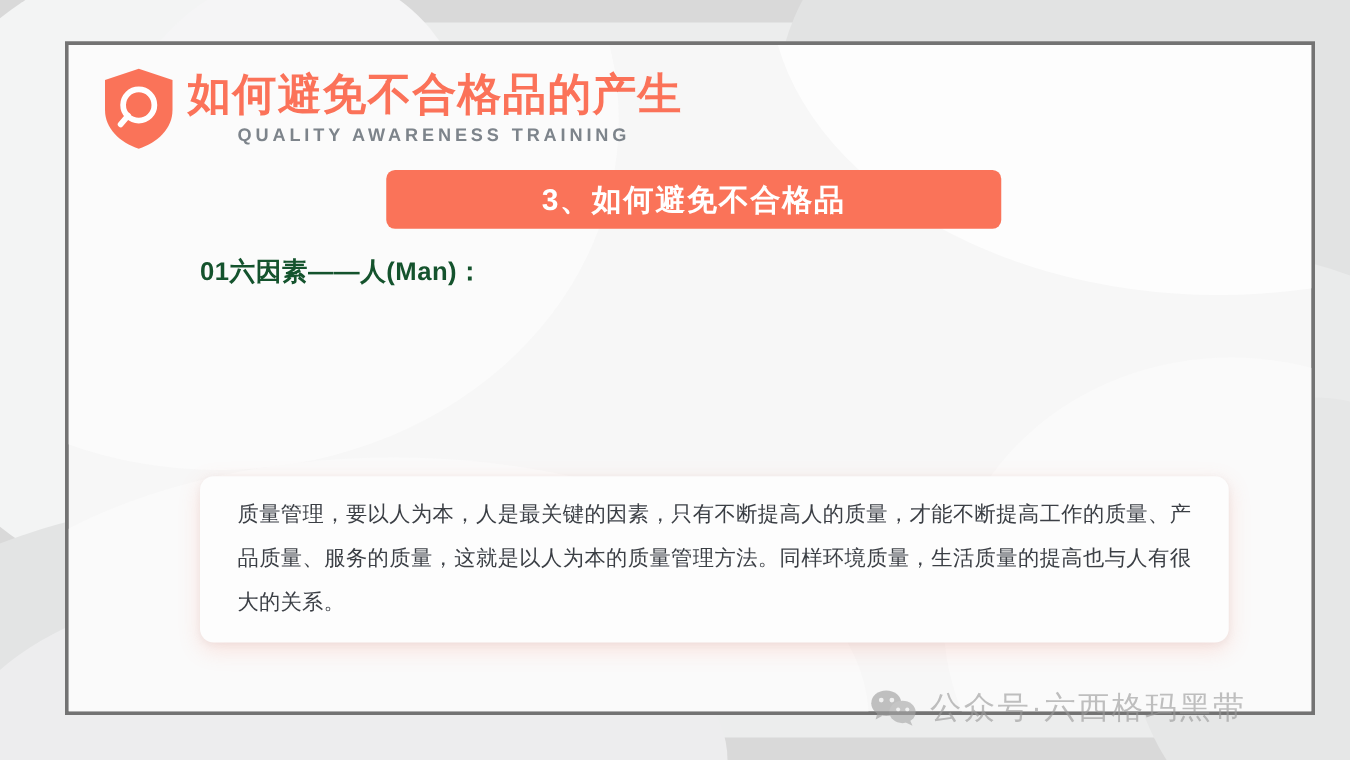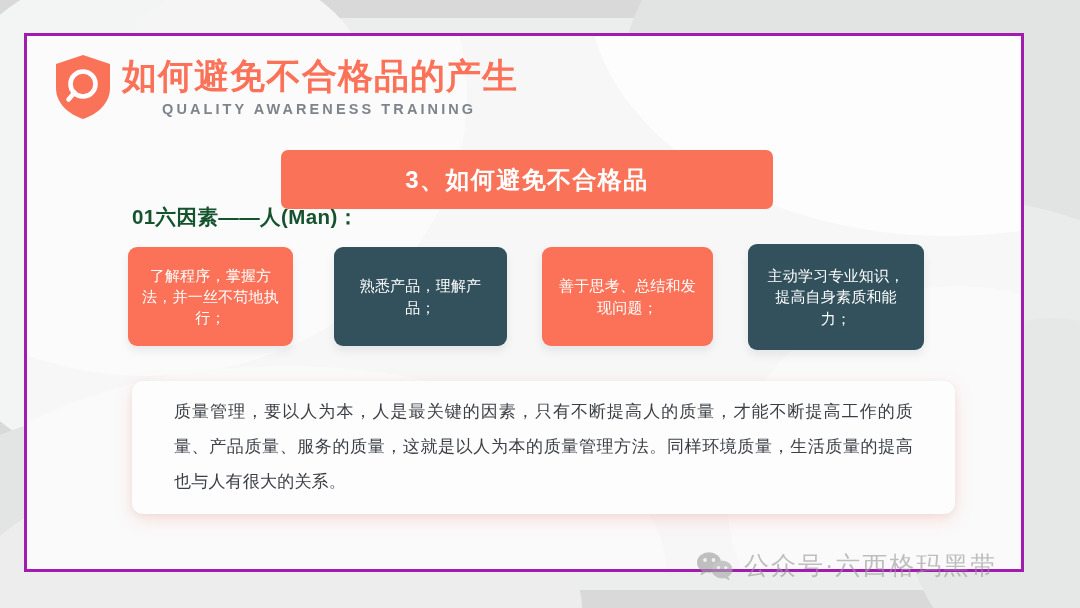--- a/index.html
+++ b/index.html
@@ -26,22 +26,22 @@
        background:#e3e4e4;}
   .sw5{left:-60px;top:440px;width:620px;height:300px;border-radius:50%;
        background:#ededee;}
   .sw6{left:60px;top:-40px;width:300px;height:360px;border-radius:55% 45% 50% 50%;
        background:#f5f5f6;}
   .sw7{left:880px;top:300px;width:300px;height:360px;border-radius:50%;
        background:#e6e7e7;}
 
   
   .slide{
-    position:absolute;left:24px;top:33px;width:1000px;height:539px;
-    background:#f7f7f7;border:3px solid #a21caf;box-sizing:border-box;
+    position:absolute;left:52px;top:33px;width:1000px;height:539px;
+    background:#f7f7f7;border:3px solid #737373;box-sizing:border-box;
   }
   .slide-inner{position:absolute;inset:0;overflow:hidden;}
   .slide-wave{position:absolute;background:#fbfbfb;border-radius:50%;}
   .sl-w1{left:-200px;top:-220px;width:640px;height:560px;}
   .sl-w2{left:560px;top:-300px;width:720px;height:500px;background:#fdfdfd;}
   .sl-w3{left:-120px;top:330px;width:760px;height:420px;background:#fafafa;}
   .sl-w4{left:700px;top:250px;width:460px;height:420px;background:#fafafa;}
 
   
   .header{position:absolute;left:27px;top:18px;display:flex;align-items:center;}
@@ -51,23 +51,23 @@
     font-size:35px;font-weight:bold;color:#fb7259;line-height:1.06;
     letter-spacing:1px;white-space:nowrap;
   }
   .sub-title{
     font-size:14.5px;font-weight:bold;color:#7d848b;letter-spacing:3.1px;
     margin-top:7px;white-space:nowrap;margin-left:40px;
   }
 
   
   .banner{
-    position:absolute;left:254px;top:100px;width:492px;height:59px;
+    position:absolute;left:254px;top:100px;width:492px;height:47px;
     background:#fa7359;border-radius:7px;
-    display:flex;align-items:center;justify-content:center;margin-top:14px;
+    display:flex;align-items:center;justify-content:center;
   }
   .banner-text{
     color:#ffffff;font-size:24px;font-weight:bold;letter-spacing:1.4px;
     white-space:nowrap;
   }
 
   
   .subhead{
     position:absolute;left:105px;top:167px;
     font-size:20.5px;font-weight:bold;color:#14532d;letter-spacing:0.4px;
@@ -93,21 +93,21 @@
   .card.c4{width:176px;height:106px;margin-top:0px;margin-left:35px;}
 
   
   .body-box{
     position:absolute;left:105px;top:345px;width:823px;height:133px;
     background:#fdfdfd;border-radius:11px;
     box-shadow:0 6px 18px rgba(250,115,89,.18), 0 2px 6px rgba(160,160,165,.12);
     display:flex;align-items:center;
   }
   .body-text{
-    padding:0 42px;font-size:17px;line-height:2.05;color:#3b3f45;
+    padding:0 30px;font-size:17px;line-height:2.05;color:#3b3f45;
     text-align:justify;letter-spacing:.2px;
   }
 
   
   .footer{
     position:absolute;left:696px;top:549px;display:flex;align-items:center;
     opacity:.62;
   }
   .wechat-ico{width:38px;height:30px;margin-right:10px;flex:0 0 auto;}
   .footer-text{
@@ -150,34 +150,20 @@
         <div class="sub-title">QUALITY AWARENESS TRAINING</div>
       </div>
     </div>
 
     <div class="banner">
       <span class="banner-text">3、如何避免不合格品</span>
     </div>
 
     <div class="subhead">01六因素——人(Man)：</div>
 
-    <div class="cards">
-      <div class="card orange c1">
-        <span>了解程序，掌握方法，并一丝不苟地执行；</span>
-      </div>
-      <div class="card teal c2">
-        <span>熟悉产品，理解产品；</span>
-      </div>
-      <div class="card orange c3">
-        <span>善于思考、总结和发现问题；</span>
-      </div>
-      <div class="card teal c4">
-        <span>主动学习专业知识，提高自身素质和能力；</span>
-      </div>
-    </div>
 
     <div class="body-box">
       <div class="body-text">质量管理，要以人为本，人是最关键的因素，只有不断提高人的质量，才能不断提高工作的质量、产品质量、服务的质量，这就是以人为本的质量管理方法。同样环境质量，生活质量的提高也与人有很大的关系。</div>
     </div>
   </div>
 
   <div class="footer">
     <svg class="wechat-ico" viewBox="0 0 38 30">
       <ellipse cx="13" cy="11.5" rx="12" ry="10.2" fill="#9e9e9e"></ellipse>
       <path d="M6 19 L4.5 24.5 L10 21.5 Z" fill="#9e9e9e"></path>

